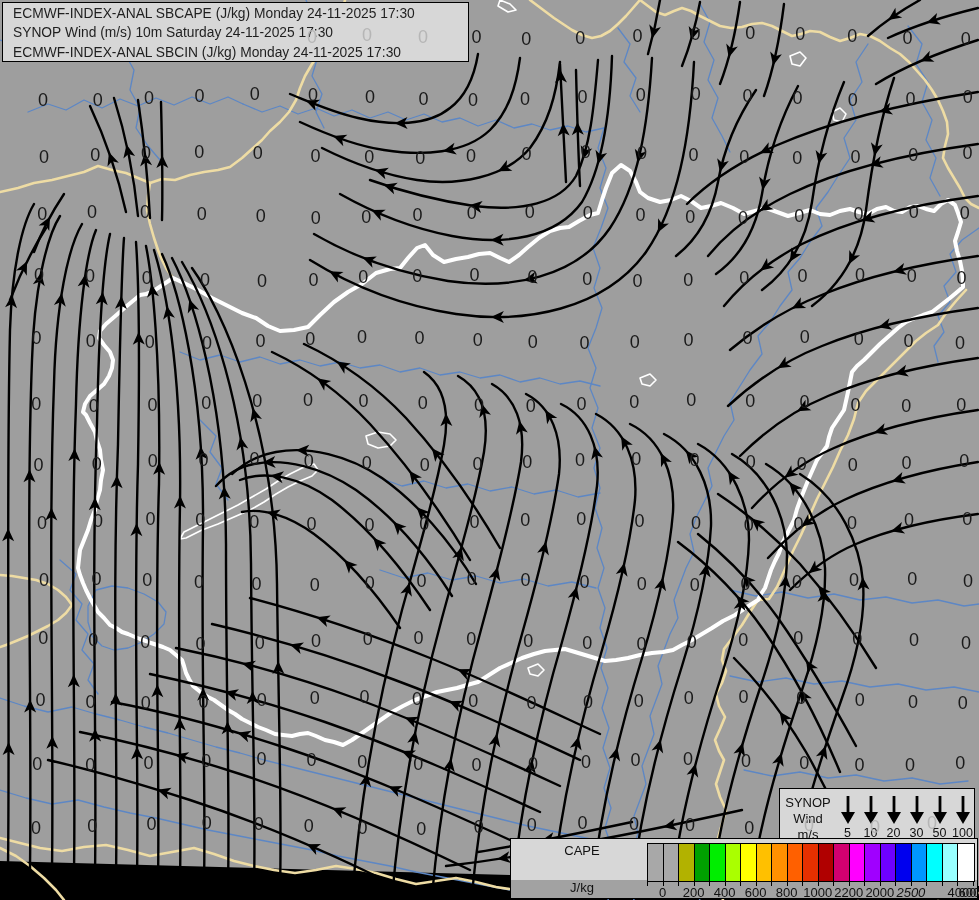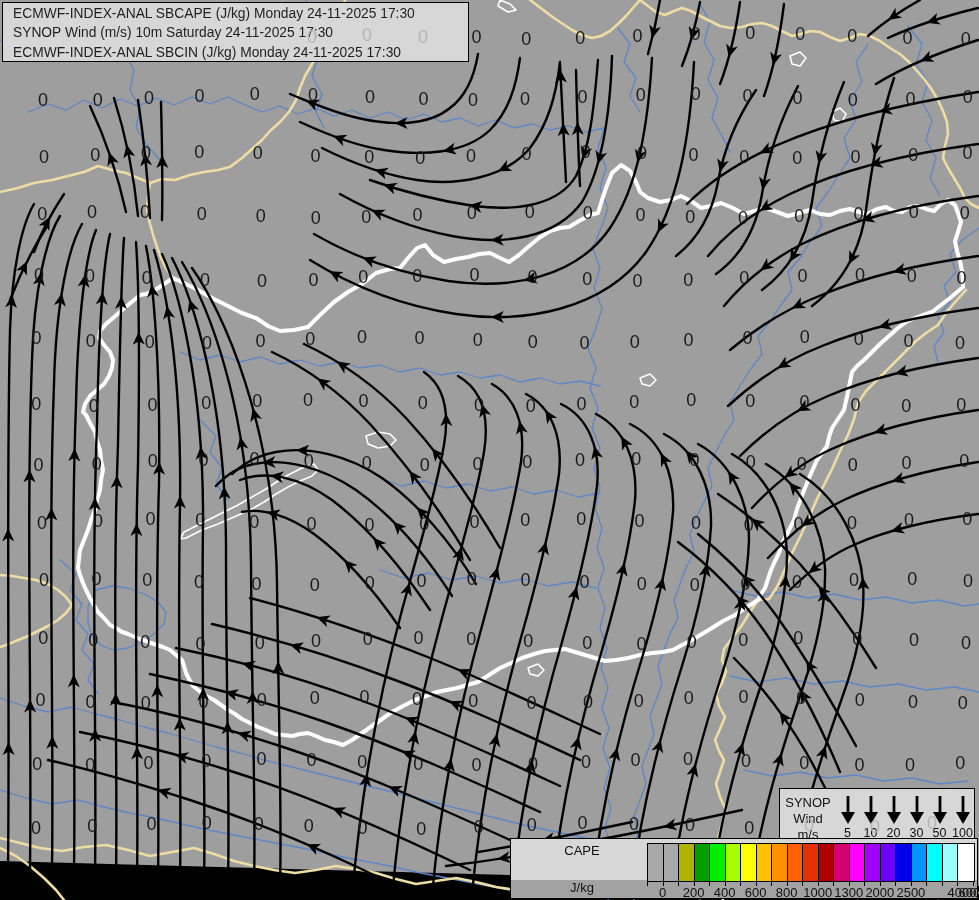--- a/index.html
+++ b/index.html
@@ -696,23 +696,23 @@
       <div class="cape-tick" style="left: 415.429px;"></div>
       <div class="cape-tick" style="left: 430.952px;"></div>
       <div class="cape-tick" style="left: 446.476px;"></div>
       <div class="cape-tick" style="left: 462px;"></div>
       <div class="cape-num" style="left: 151.524px;">0</div>
       <div class="cape-num" style="left: 182.571px;">200</div>
       <div class="cape-num" style="left: 213.619px; text-align: right;">400</div>
       <div class="cape-num" style="left: 244.667px;">600</div>
       <div class="cape-num" style="left: 275.714px;">800</div>
       <div class="cape-num" style="left: 306.762px;">1000</div>
-      <div class="cape-num" style="left: 337.81px;">1300</div>
+      <div class="cape-num" style="left: 337.81px;">2200</div>
       <div class="cape-num" style="left: 368.857px;">2000</div>
-      <div class="cape-num" style="left: 399.905px;">2500</div>
+      <div class="cape-num" style="left: 399.905px; font-style: italic;">2500</div>
       <div class="cape-num" style="left: 451px;">4000</div>
       <div class="cape-num" style="left: 462px;">6000</div>
     </div>
 
   <div id="light-zeros">
       <span class="light-zero" style="left: 307px; top: 27px;">0</span>
       <span class="light-zero" style="left: 362px; top: 25px;">0</span>
       <span class="light-zero" style="left: 418px; top: 27px;">0</span>
       <span class="light-zero" style="left: 804px; top: 815px;">0</span>
       <span class="light-zero" style="left: 870px; top: 817px;">0</span>

